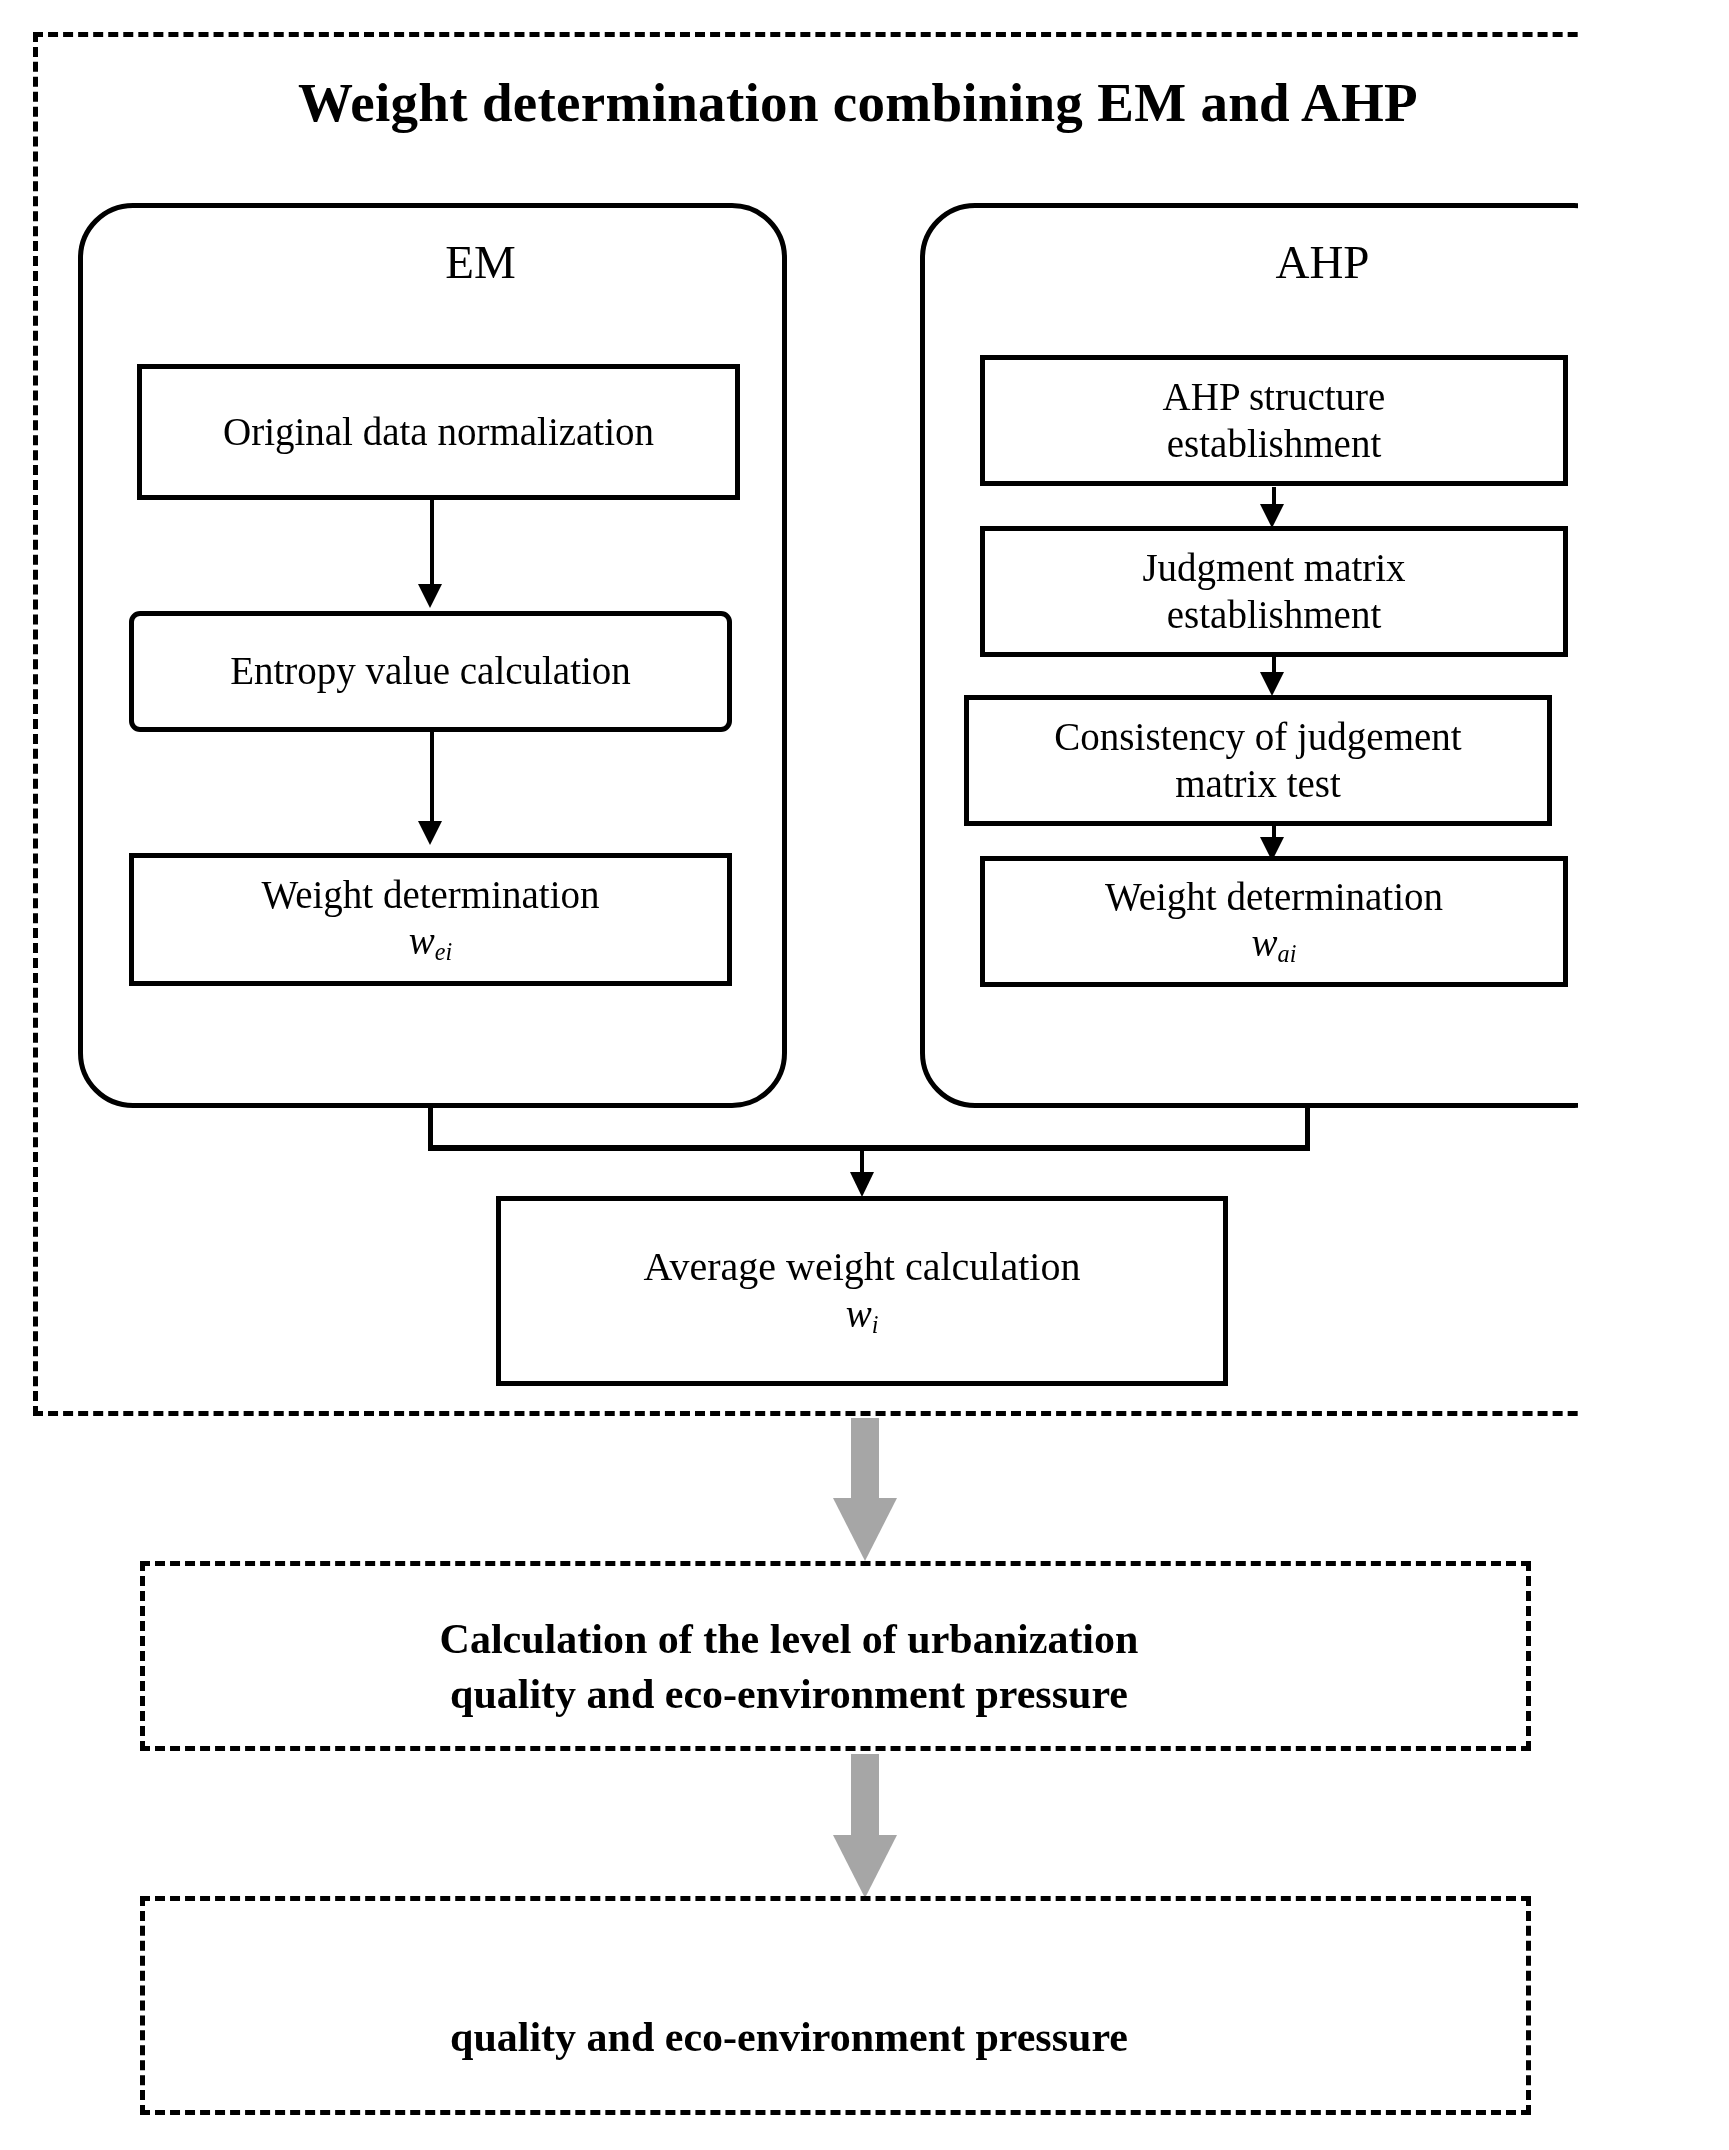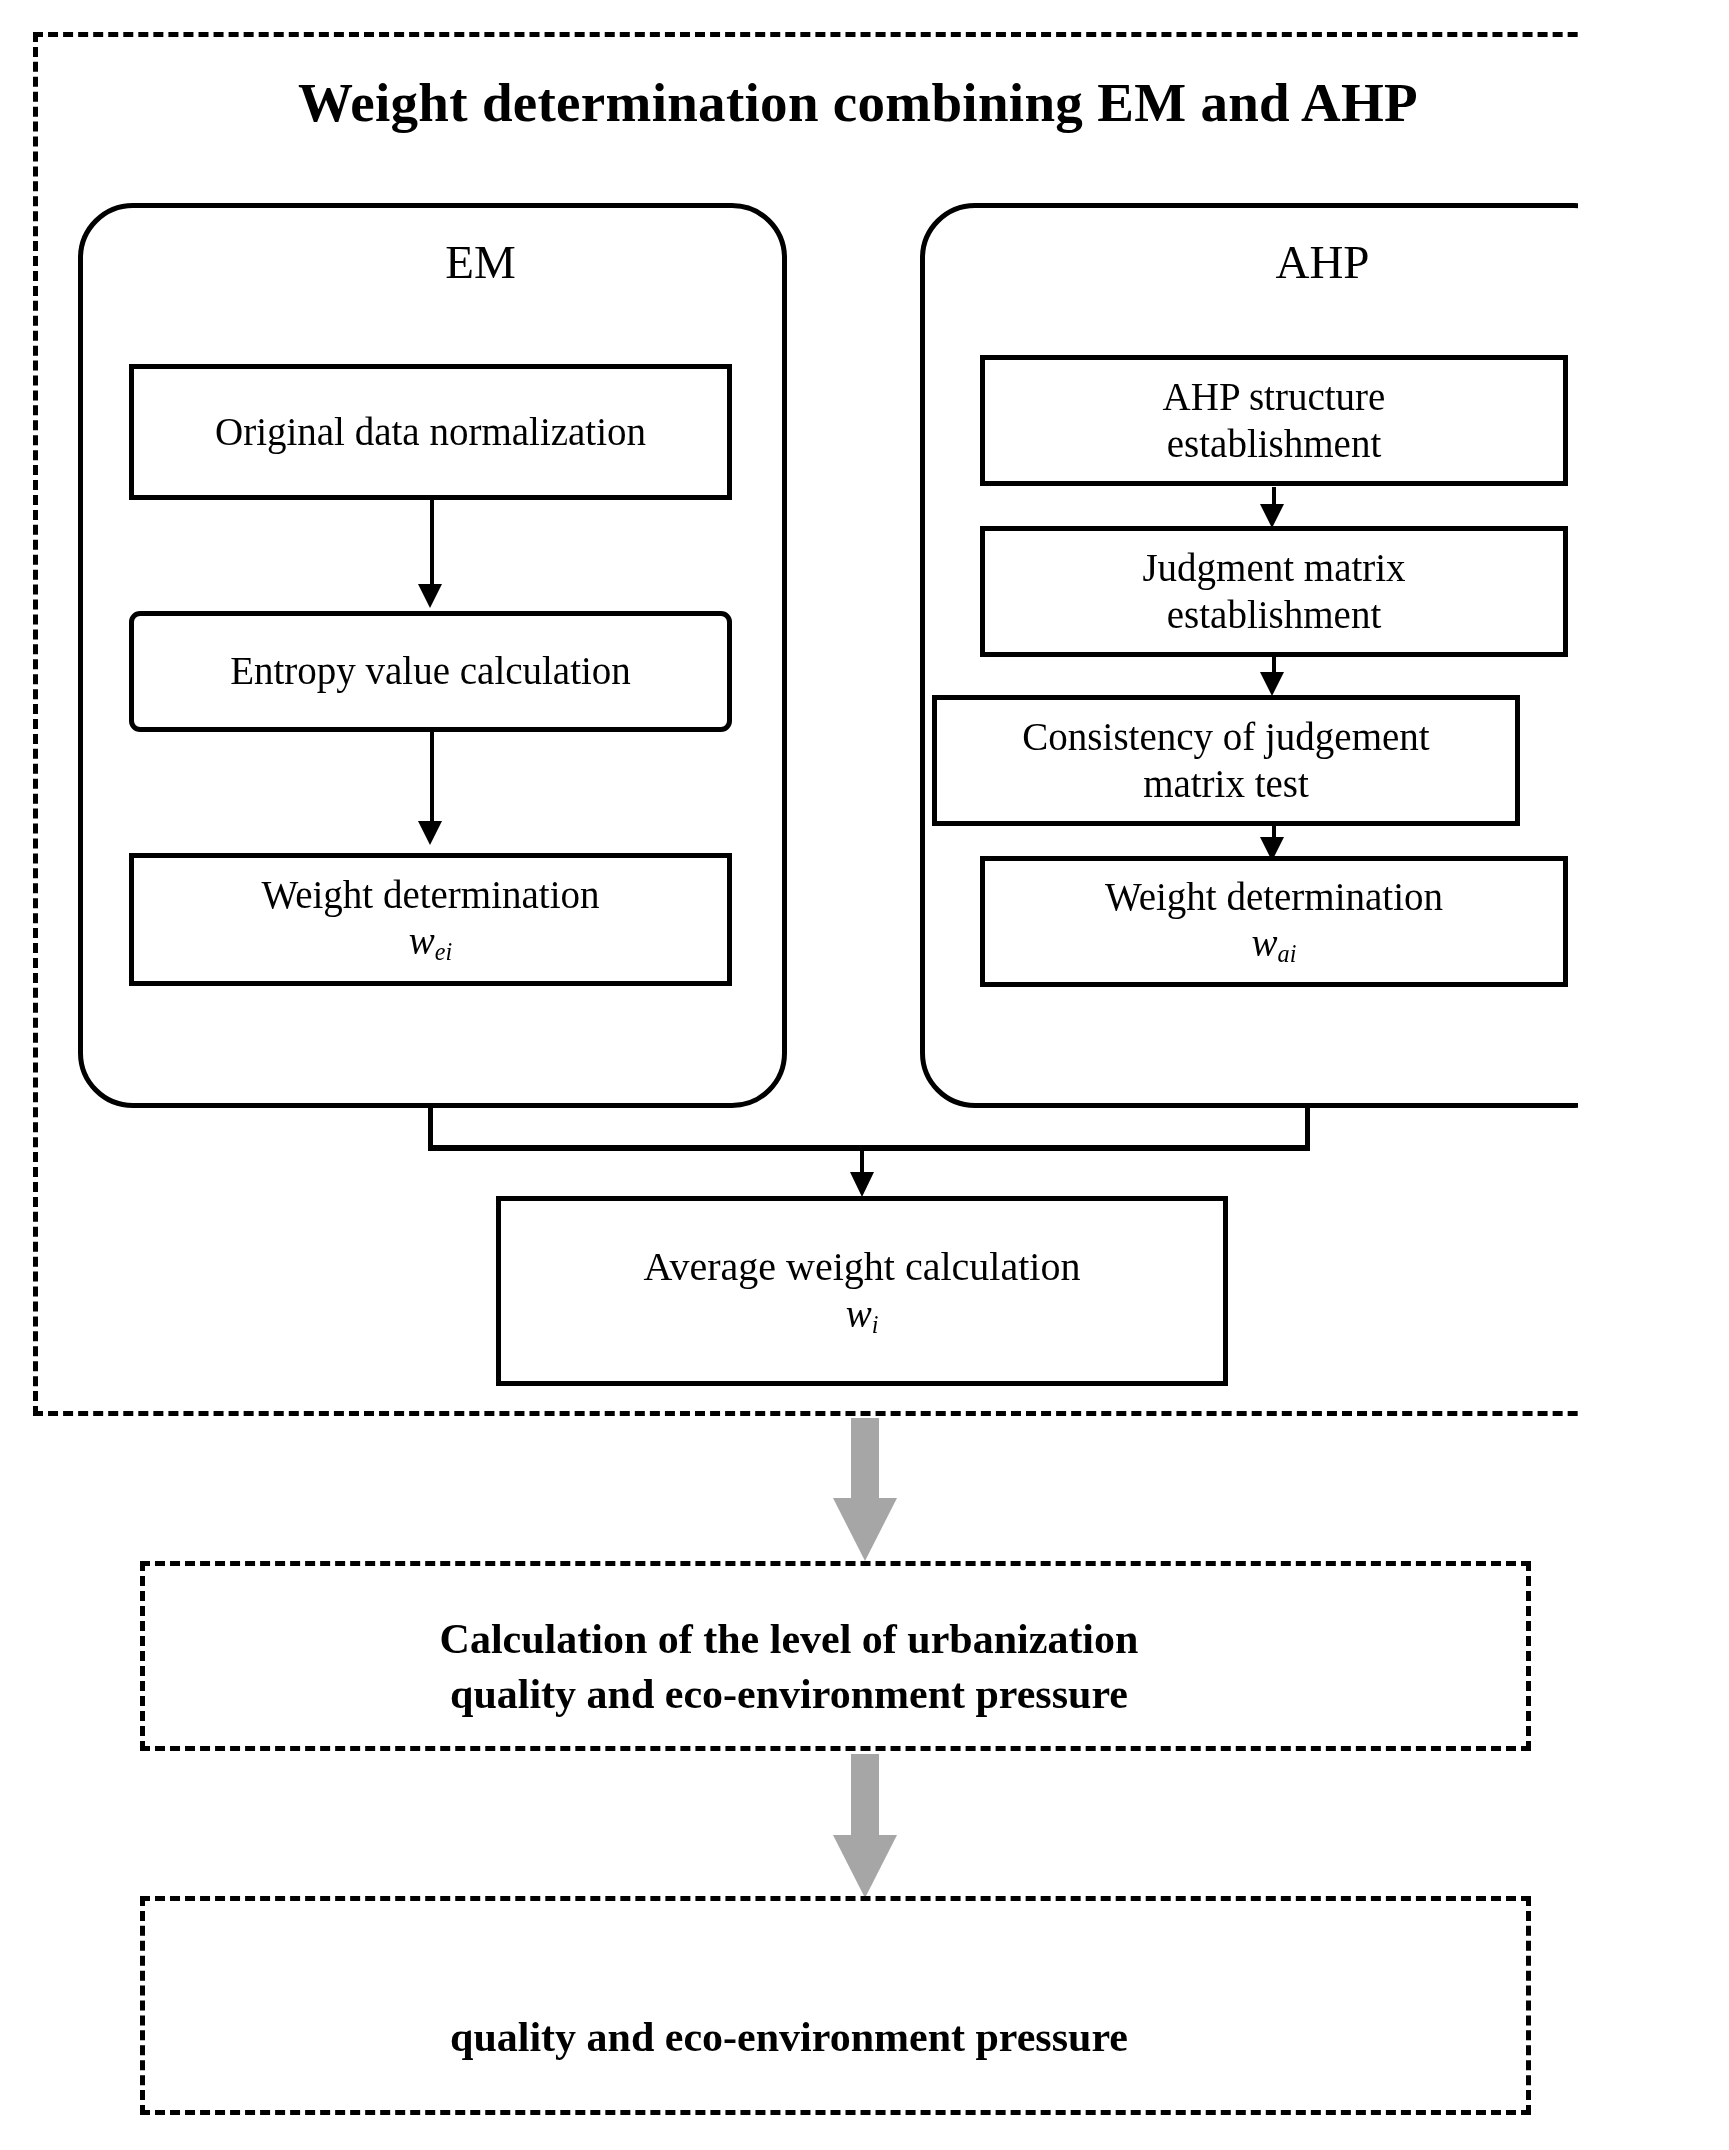--- a/index.html
+++ b/index.html
@@ -93,28 +93,28 @@
   .sub {
     font-style: italic;
     font-size: 39px;
   }
   .sub sub {
     font-size: 0.62em;
     vertical-align: -0.25em;
   }
 
   
-  #em-box-1 { left: 129px; top: 364px;  width: 603px; height: 136px; }
+  #em-box-1 { left: 137px; top: 364px;  width: 603px; height: 136px; }
   #em-box-2 { left: 129px; top: 611px; width: 603px; height: 121px; border-radius: 11px; }
   #em-box-3 { left: 129px; top: 853px; width: 603px; height: 133px; }
 
   
   #ahp-box-1 { left: 980px; top: 355px;  width: 588px; height: 131px; }
   #ahp-box-2 { left: 980px; top: 526px;  width: 588px; height: 131px; }
-  #ahp-box-3 { left: 932px; top: 695px; width: 588px; height: 131px; }
+  #ahp-box-3 { left: 964px; top: 695px; width: 588px; height: 131px; }
   #ahp-box-4 { left: 980px; top: 856px; width: 588px; height: 131px; }
 
   
   #avg-box {
     left: 496px;
     top: 1196px;
     width: 732px;
     height: 190px;
     font-size: 40px;
   }

